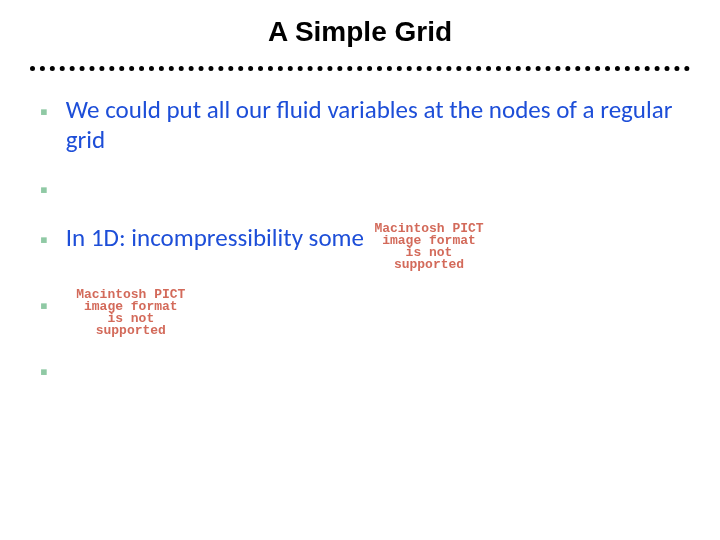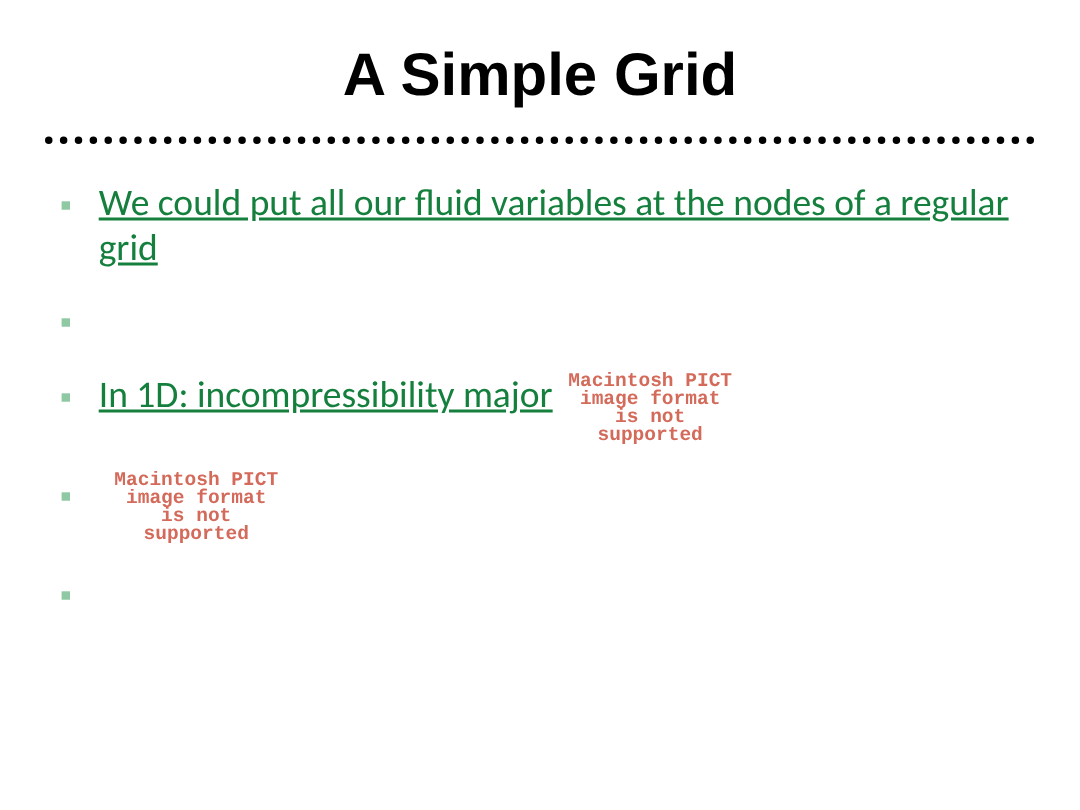--- a/index.html
+++ b/index.html
@@ -3,24 +3,24 @@
 <meta charset="utf-8">
 <style>
   * { margin: 0; padding: 0; box-sizing: border-box; }
   html, body { width: 720px; height: 540px; background: #fff; font-family: Calibri, "Segoe UI", Arial, sans-serif; }
   .slide {
     width: 720px; height: 540px; position: relative; padding: 0;
   }
   .title {
     font-family: Arial, Helvetica, sans-serif;
     font-weight: 700;
-    font-size: 40px;
+    font-size: 28px;
     color: #000;
     text-align: center;
-    padding-top: 28px;
+    padding-top: 16px;
     padding-bottom: 18px;
   }
   .divider {
     width: 660px;
     margin: 0 auto 24px auto;
     border: none;
     border-top: 5px dotted #000;
     height: 0;
   }
   .bullets {
@@ -42,22 +42,21 @@
   }
   .bullet-body {
     flex: 1 1 auto;
     display: flex;
     flex-wrap: wrap;
     align-items: flex-start;
   }
   .bullet-text {
     font-size: 25px;
     line-height: 30px;
-    color: #15803d;
-    text-decoration: underline;
+    color: #1d4ed8;
   }
   .pict {
     margin-left: 10px;
     text-align: center;
     font-family: Liberation Mono, monospace;
     color: #d36a5a;
     font-size: 13px;
     font-weight: 700;
     line-height: 12px;
     width: 110px;
@@ -81,21 +80,21 @@
       </div>
     </li>
 
     <li>
       <span class="bullet-mark">▪</span>
     </li>
 
     <li class="gap-big">
       <span class="bullet-mark">▪</span>
       <div class="bullet-body">
-        <span class="bullet-text">In 1D: incompressibility major</span>
+        <span class="bullet-text">In 1D: incompressibility some</span>
         <div class="pict">
           <div>Macintosh PICT</div>
           <div>image format</div>
           <div>is not supported</div>
         </div>
       </div>
     </li>
 
     <li class="gap-med">
       <span class="bullet-mark">▪</span>

